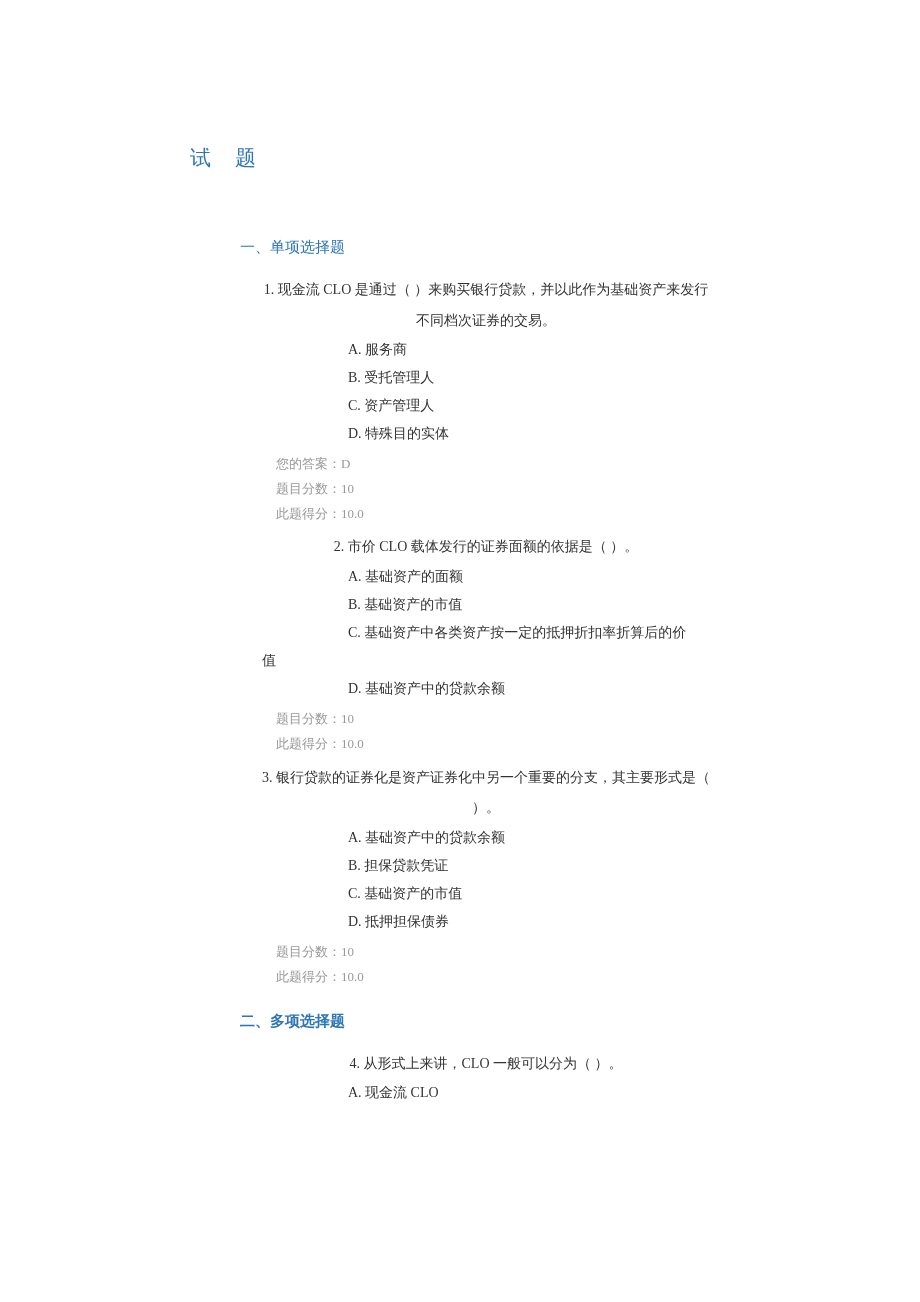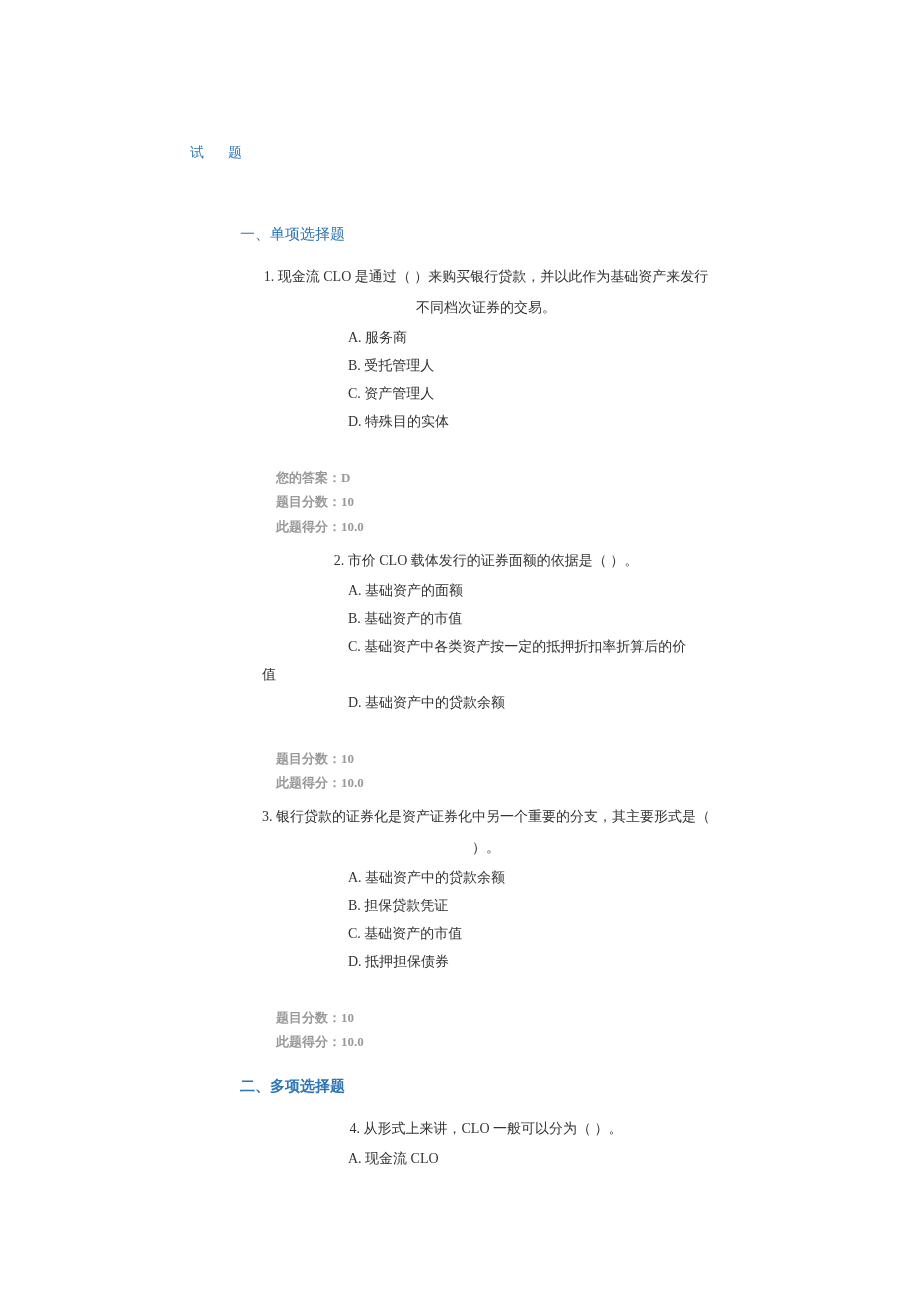--- a/index.html
+++ b/index.html
@@ -11,21 +11,21 @@
       background: #ffffff;
       font-family: "SimSun", "宋体", serif;
       font-size: 14px;
       line-height: 1.8;
       color: #333;
       width: 920px;
       padding: 140px 190px 60px 190px;
     }
     .page-title {
       color: #2e75b6;
-      font-size: 14px;
+      font-size: 21px;
       letter-spacing: 24px;
       margin-bottom: 56px;
     }
     .section-title {
       color: #2e75b6;
       font-size: 15px;
       margin-left: 50px;
       margin-bottom: 14px;
       margin-top: 18px;
     }
@@ -46,23 +46,22 @@
       margin-left: 72px;
       line-height: 2.0;
     }
     .feedback {
       color: #999;
       margin-left: 86px;
       font-size: 13px;
       line-height: 1.9;
     }
     .feedback-block {
-      margin-top: 30px;
+      margin-top: 4px;
       margin-bottom: 6px;
-      font-weight: bold;
     }
     .section2-title {
       color: #2e75b6;
       font-size: 15px;
       margin-left: 50px;
       margin-top: 18px;
       margin-bottom: 14px;
       font-weight: bold;
     }
   </style>

